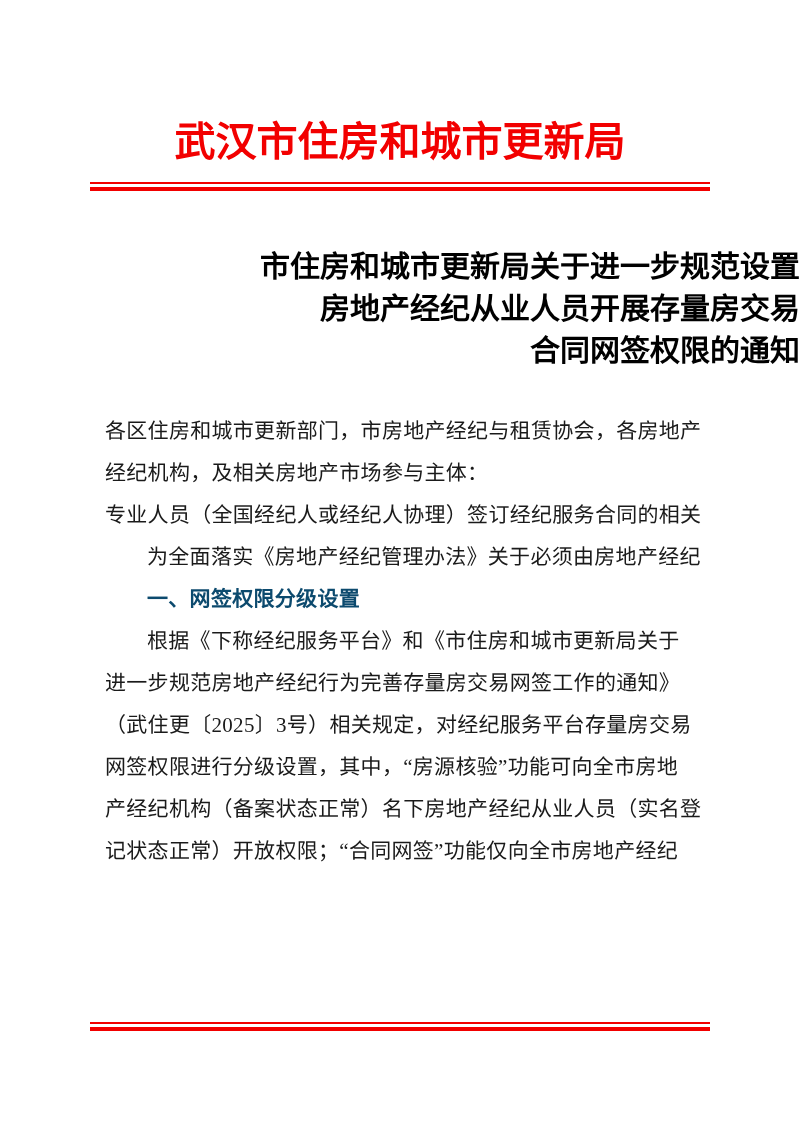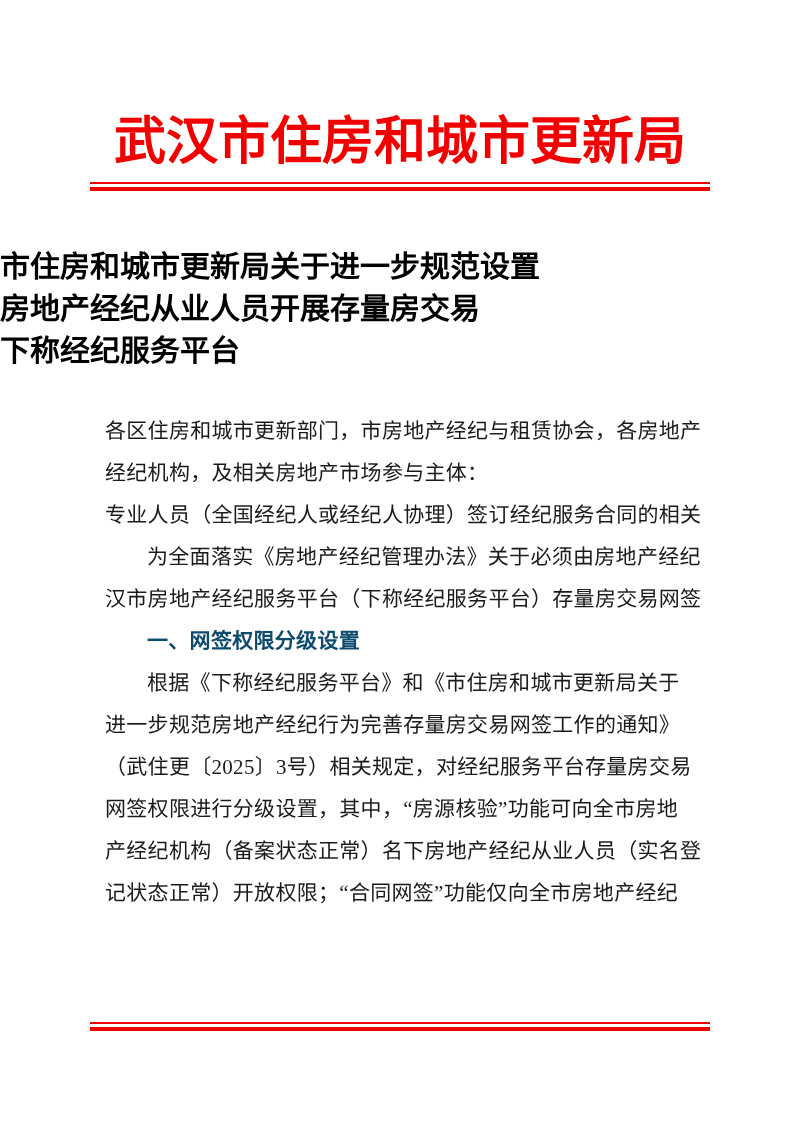--- a/index.html
+++ b/index.html
@@ -17,21 +17,21 @@
   }
 
   
   .agency-banner {
     position: absolute;
     top: 103px;
     left: 0;
     width: 800px;
     text-align: center;
     color: #f20000;
-    font-size: 52px;
+    font-size: 41px;
     font-weight: bold;
     letter-spacing: 0px;
     line-height: 78px;
     white-space: nowrap;
     font-family: "Liberation Serif", "DejaVu Serif", serif;
   }
 
   
   .double-rule {
     position: absolute;
@@ -52,21 +52,21 @@
   }
   .header-rule { top: 182px; }
   .footer-rule { top: 1022px; }
 
   
   .doc-title {
     position: absolute;
     top: 246px;
     left: 0;
     width: 800px;
-    text-align: left;
+    text-align: right;
     color: #000000;
     font-size: 30px;
     font-weight: bold;
     line-height: 42px;
     font-family: "Liberation Serif", "DejaVu Serif", serif;
   }
 
   
   .doc-body {
     position: absolute;
@@ -101,31 +101,30 @@
 
   <div class="double-rule header-rule">
     <div class="rule-thin"></div>
     <div class="rule-gap"></div>
     <div class="rule-thick"></div>
   </div>
 
   <div class="doc-title">
     <div class="title-line">市住房和城市更新局关于进一步规范设置</div>
     <div class="title-line">房地产经纪从业人员开展存量房交易</div>
-    <div class="title-line">下称经纪服务平台</div>
+    <div class="title-line">合同网签权限的通知</div>
   </div>
 
   <div class="doc-body">
 
     <div class="text-line">各区住房和城市更新部门，市房地产经纪与租赁协会，各房地产</div>
     <div class="text-line">经纪机构，及相关房地产市场参与主体：</div>
 
     <div class="text-line">专业人员（全国经纪人或经纪人协理）签订经纪服务合同的相关</div>
     <div class="text-line indent">为全面落实《房地产经纪管理办法》关于必须由房地产经纪</div>
-    <div class="text-line">汉市房地产经纪服务平台（下称经纪服务平台）存量房交易网签</div>
 
     <div class="text-line indent heading">一、网签权限分级设置</div>
 
     <div class="text-line indent">根据《下称经纪服务平台》和《市住房和城市更新局关于</div>
     <div class="text-line">进一步规范房地产经纪行为完善存量房交易网签工作的通知》</div>
     <div class="text-line">（武住更〔2025〕3号）相关规定，对经纪服务平台存量房交易</div>
     <div class="text-line">网签权限进行分级设置，其中，“房源核验”功能可向全市房地</div>
     <div class="text-line">产经纪机构（备案状态正常）名下房地产经纪从业人员（实名登</div>
     <div class="text-line">记状态正常）开放权限；“合同网签”功能仅向全市房地产经纪</div>
   </div>

